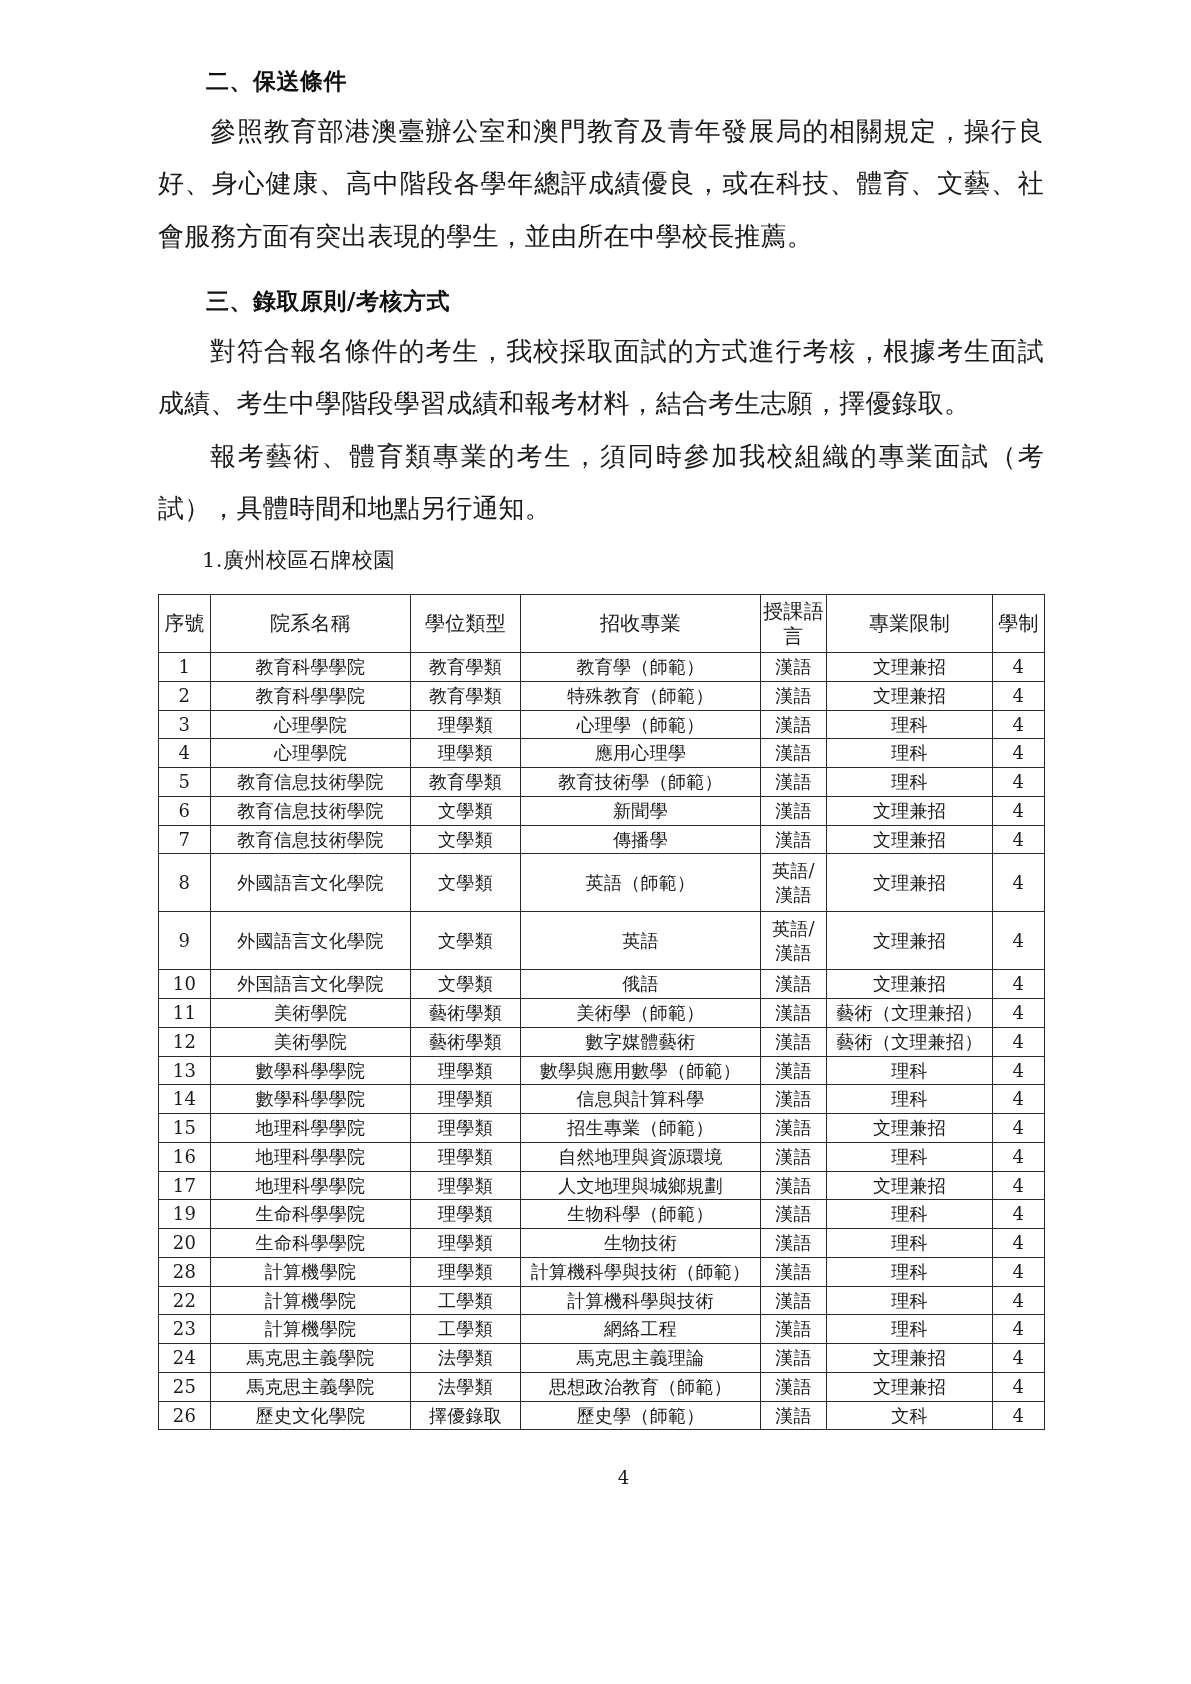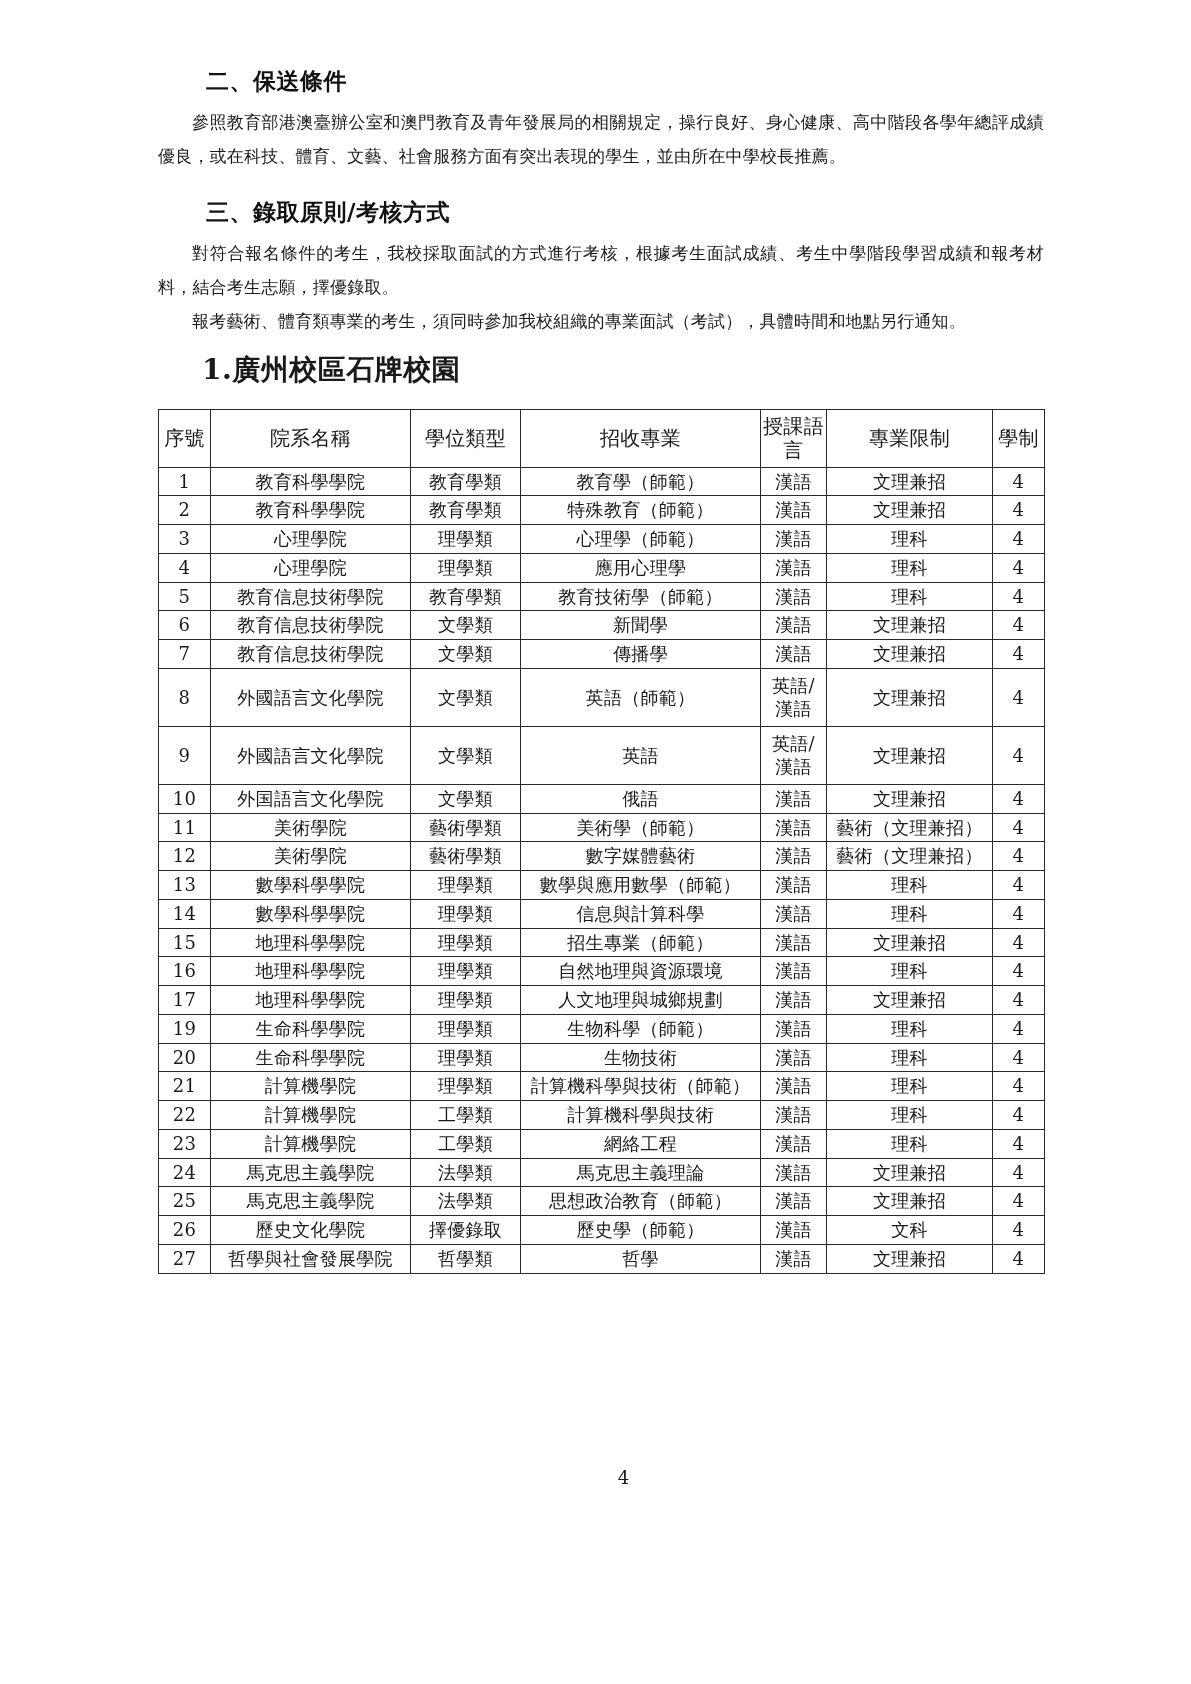--- a/index.html
+++ b/index.html
@@ -32,28 +32,28 @@
     letter-spacing: 0.5px;
     margin: 0 0 6px 48px;
     line-height: 1.5;
     color: #111;
   }
   .heading.h-two   { margin-top: 0px;  }
   .heading.h-three { margin-top: 22px; }
   .heading.h-four  { margin-top: 24px; }
   .subheading {
     font-family: "DejaVu Serif", "Liberation Serif", serif;
-    font-size: 28px;
-    font-weight: bold;
+    font-size: 21px;
+    font-weight: normal;
     margin: 10px 0 12px 44px;
     line-height: 1.5;
     letter-spacing: 0.5px;
   }
   .para {
-    font-size: 17px;
+    font-size: 26px;
     line-height: 2.02;
     text-align: justify;
     text-justify: inter-ideograph;
     text-indent: 2em;
     margin: 0 0 0 0;
     letter-spacing: 0.2px;
   }
   .para + .para { margin-top: 0; }
 
   
@@ -320,21 +320,21 @@
           <tr>
             <td>20</td>
             <td>生命科學學院</td>
             <td>理學類</td>
             <td>生物技術</td>
             <td>漢語</td>
             <td>理科</td>
             <td>4</td>
           </tr>
           <tr>
-            <td>21</td>
+            <td>28</td>
             <td>計算機學院</td>
             <td>理學類</td>
             <td>計算機科學與技術（師範）</td>
             <td>漢語</td>
             <td>理科</td>
             <td>4</td>
           </tr>
           <tr>
             <td>22</td>
             <td>計算機學院</td>
@@ -373,29 +373,20 @@
           </tr>
           <tr>
             <td>26</td>
             <td>歷史文化學院</td>
             <td>擇優錄取</td>
             <td>歷史學（師範）</td>
             <td>漢語</td>
             <td>文科</td>
             <td>4</td>
           </tr>
-          <tr>
-            <td>27</td>
-            <td>哲學與社會發展學院</td>
-            <td>哲學類</td>
-            <td>哲學</td>
-            <td>漢語</td>
-            <td>文理兼招</td>
-            <td>4</td>
-          </tr>
         </tbody>
     </table>
   </div>
 
   <div class="footer">
     <span>4</span>
   </div>
 </div>
 
 </body></html>

